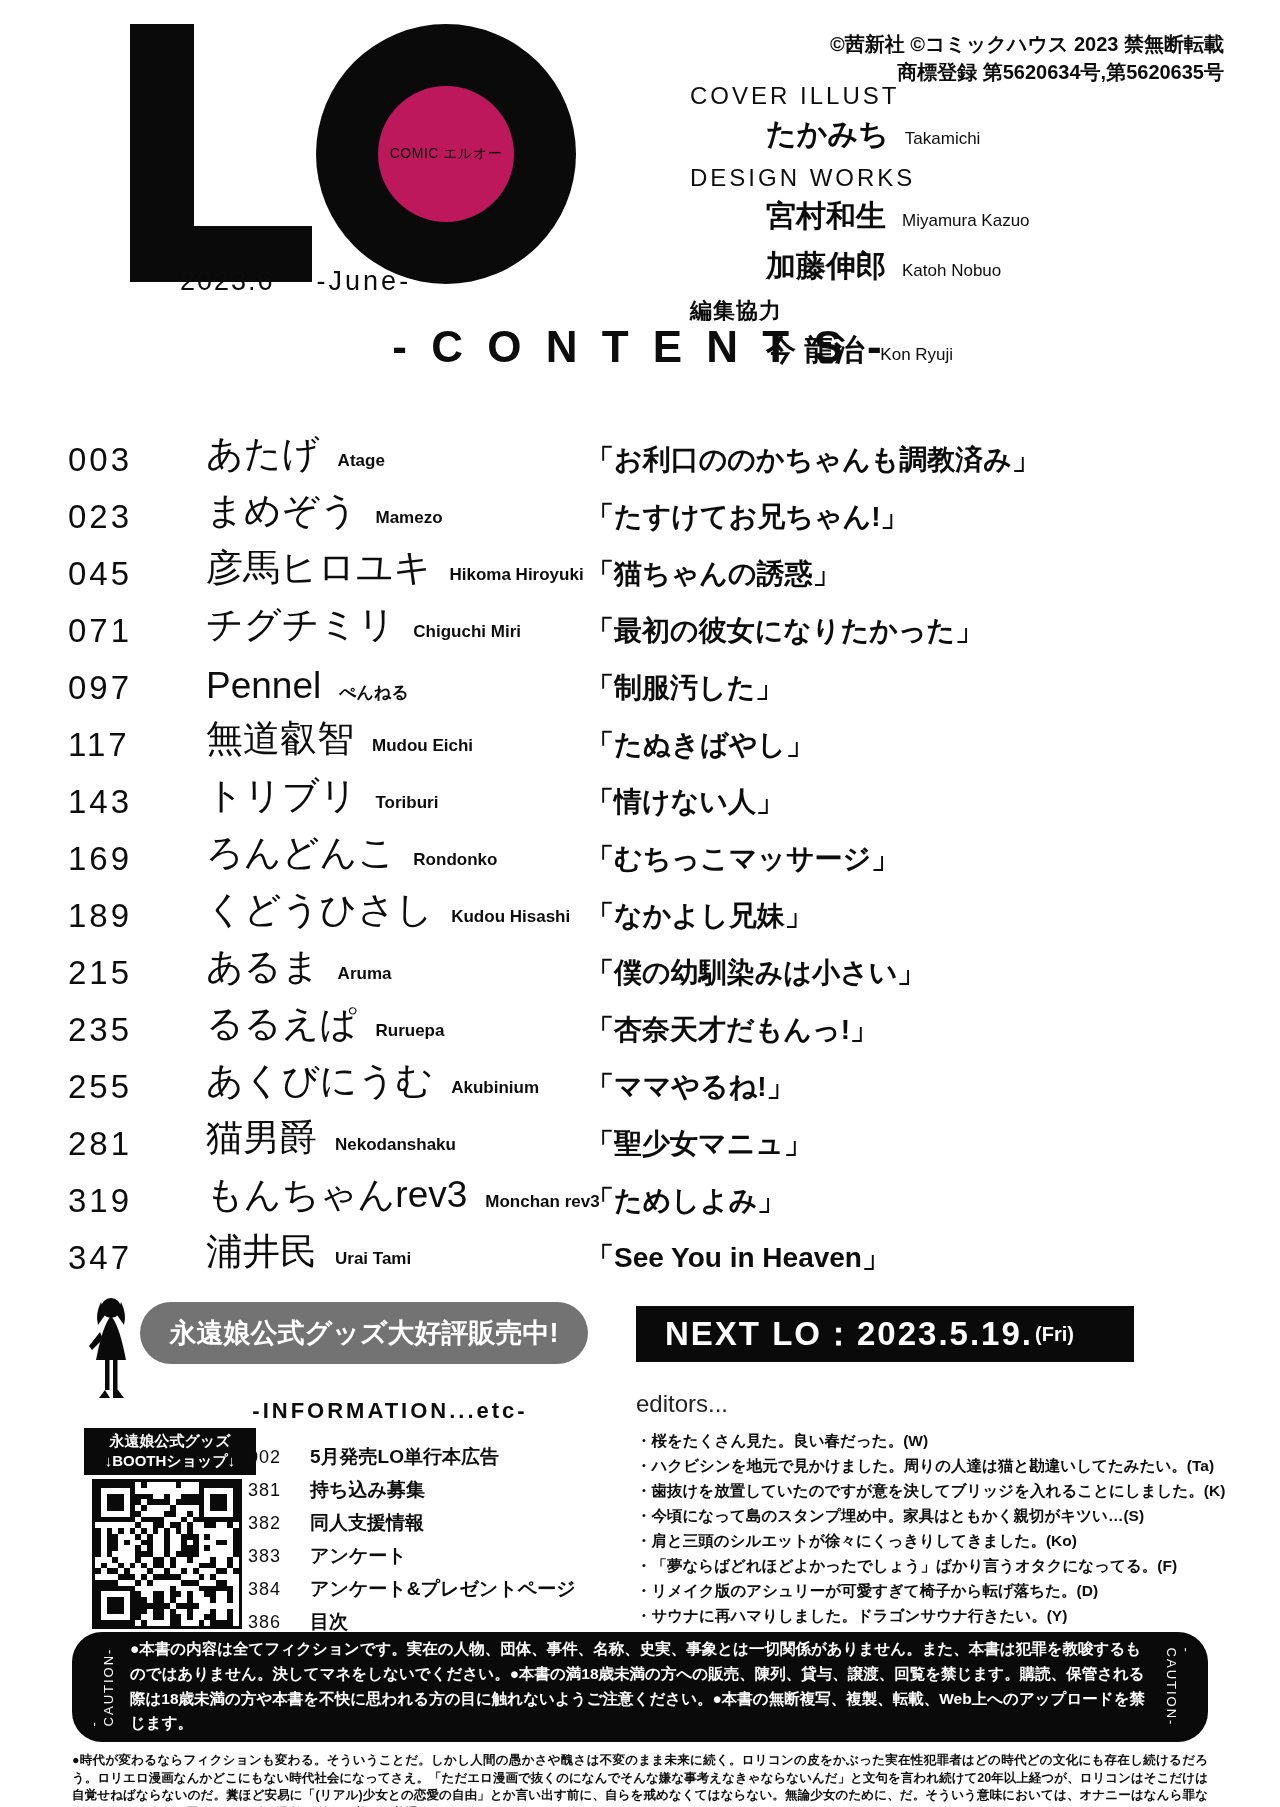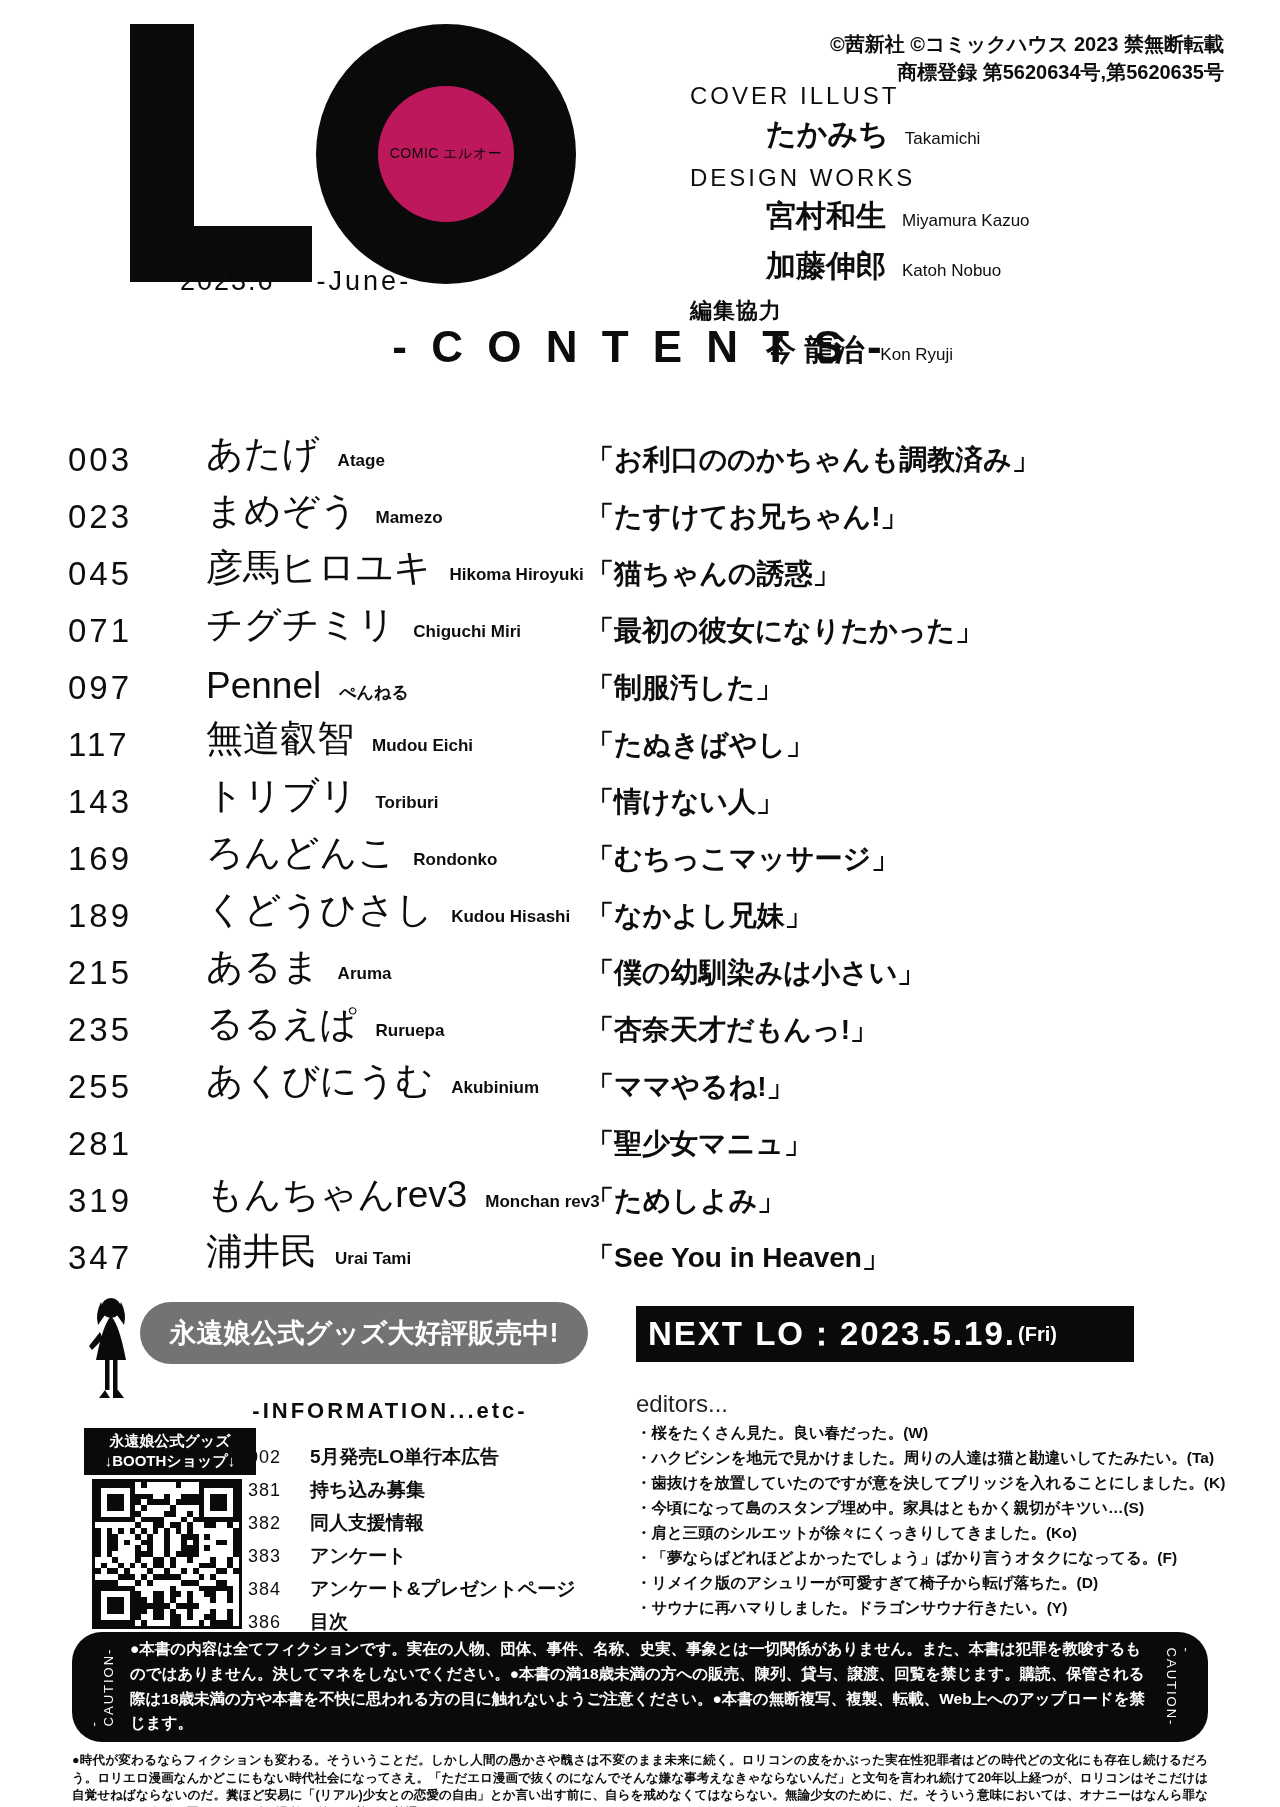--- a/index.html
+++ b/index.html
@@ -31,36 +31,36 @@
   .row{position:relative;height:57px;}
   .num{position:absolute;left:68px;bottom:10px;font-size:33px;letter-spacing:3px;}
   .namewrap{position:absolute;left:206px;bottom:10px;white-space:nowrap;}
   .name{font-size:37px;font-weight:normal;}
   .romaji{font-size:17px;font-weight:bold;margin-left:18px;}
   .title{position:absolute;left:586px;bottom:10px;font-size:28px;font-weight:bold;white-space:nowrap;}
   
   .girl{position:absolute;left:84px;top:1294px;}
   .pill{position:absolute;left:140px;top:1302px;width:448px;height:62px;background:#737373;border-radius:32px;display:flex;align-items:center;justify-content:center;}
   .pill span{color:#fff;font-size:27px;font-weight:bold;white-space:nowrap;}
-  .nextlo{position:absolute;left:636px;top:1306px;width:498px;height:56px;background:#0a0a0a;display:flex;align-items:center;padding-left:12px;box-sizing:border-box;}
+  .nextlo{position:absolute;left:636px;top:1306px;width:498px;height:56px;background:#0a0a0a;display:flex;align-items:center;padding-left:29px;box-sizing:border-box;}
   .nl-label,.nl-date{color:#fff;font-size:33px;font-weight:bold;letter-spacing:2px;}
   .nl-day{color:#fff;font-size:20px;font-weight:bold;margin-left:2px;}
   
   .info-heading{position:absolute;left:180px;top:1398px;width:420px;text-align:center;font-size:22px;font-weight:bold;letter-spacing:3px;white-space:nowrap;}
   .qr-block{position:absolute;left:84px;top:1428px;width:172px;}
   .qr-label{background:#0a0a0a;color:#fff;text-align:center;font-size:15px;font-weight:bold;line-height:1.35;padding:3px 16px;}
   .qr-frame{margin-top:4px;width:150px;height:150px;border:3px solid #0a0a0a;box-sizing:border-box;margin-left:8px;background:#fff;}
   .qr{width:100%;height:100%;}
   .info-list{position:absolute;left:248px;top:1444px;width:360px;}
   .info-row{height:33px;white-space:nowrap;}
   .ipage{display:inline-block;width:62px;font-size:18px;letter-spacing:1px;}
   .ilabel{font-size:19px;font-weight:bold;}
   
   .editors{position:absolute;left:636px;top:1390px;width:600px;}
-  .ed-heading{font-size:24px;color:#222;margin-bottom:2px;}
+  .ed-heading{font-size:24px;color:#222;margin-bottom:10px;}
   .ed-note{font-size:15.5px;font-weight:bold;line-height:25px;white-space:nowrap;}
   
   .caution{position:absolute;left:72px;top:1632px;width:1136px;height:110px;background:#0a0a0a;border-radius:30px;box-sizing:border-box;}
   .caut-text{position:absolute;left:58px;right:58px;top:50%;transform:translateY(-50%);color:#fff;font-size:15.5px;font-weight:bold;line-height:1.6;}
   .caut-side{position:absolute;top:50%;transform:translateY(-50%);color:#fff;font-size:13px;letter-spacing:2px;writing-mode:vertical-rl;}
   .caut-side.left{left:14px;transform:translateY(-50%) rotate(180deg);}
   .caut-side.right{right:14px;}
   
   .footer-note{position:absolute;left:72px;top:1752px;width:1136px;font-size:12.5px;font-weight:600;line-height:1.4;text-align:justify;}
 </style>
@@ -203,20 +203,23 @@
       <div class="row">
         <span class="num">255</span>
         <span class="namewrap">
           <span class="name">あくびにうむ</span><span class="romaji">Akubinium</span>
         </span>
         <span class="title">「ママやるね!」</span>
       </div>
 
       <div class="row">
         <span class="num">281</span>
+        <span class="namewrap">
+          <span class="name">猫男爵</span><span class="romaji">Nekodanshaku</span>
+        </span>
         <span class="title">「聖少女マニュ」</span>
       </div>
 
       <div class="row">
         <span class="num">319</span>
         <span class="namewrap">
           <span class="name">もんちゃんrev3</span><span class="romaji">Monchan rev3</span>
         </span>
         <span class="title">「ためしよみ」</span>
       </div>

